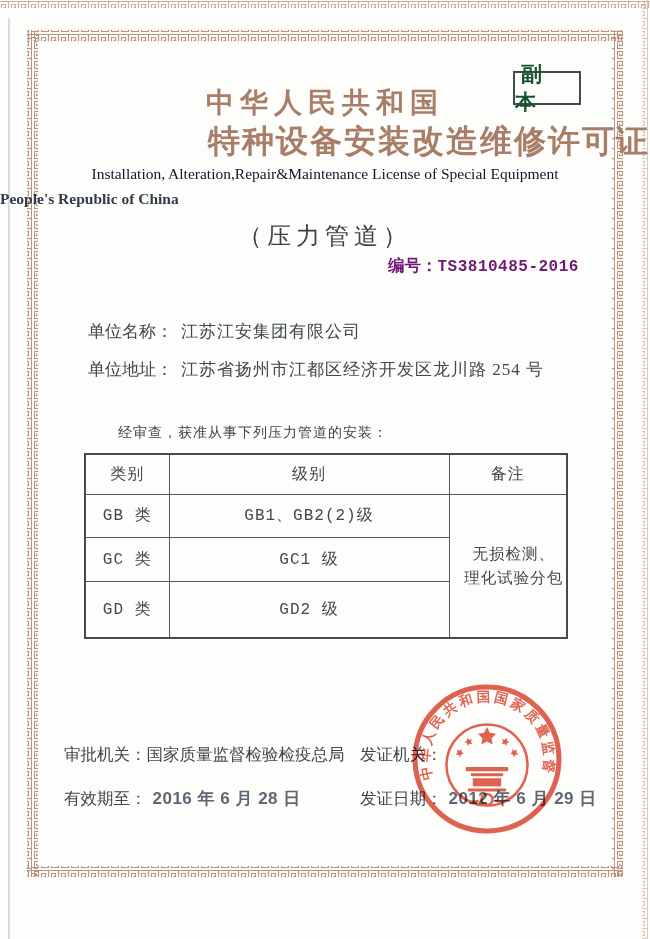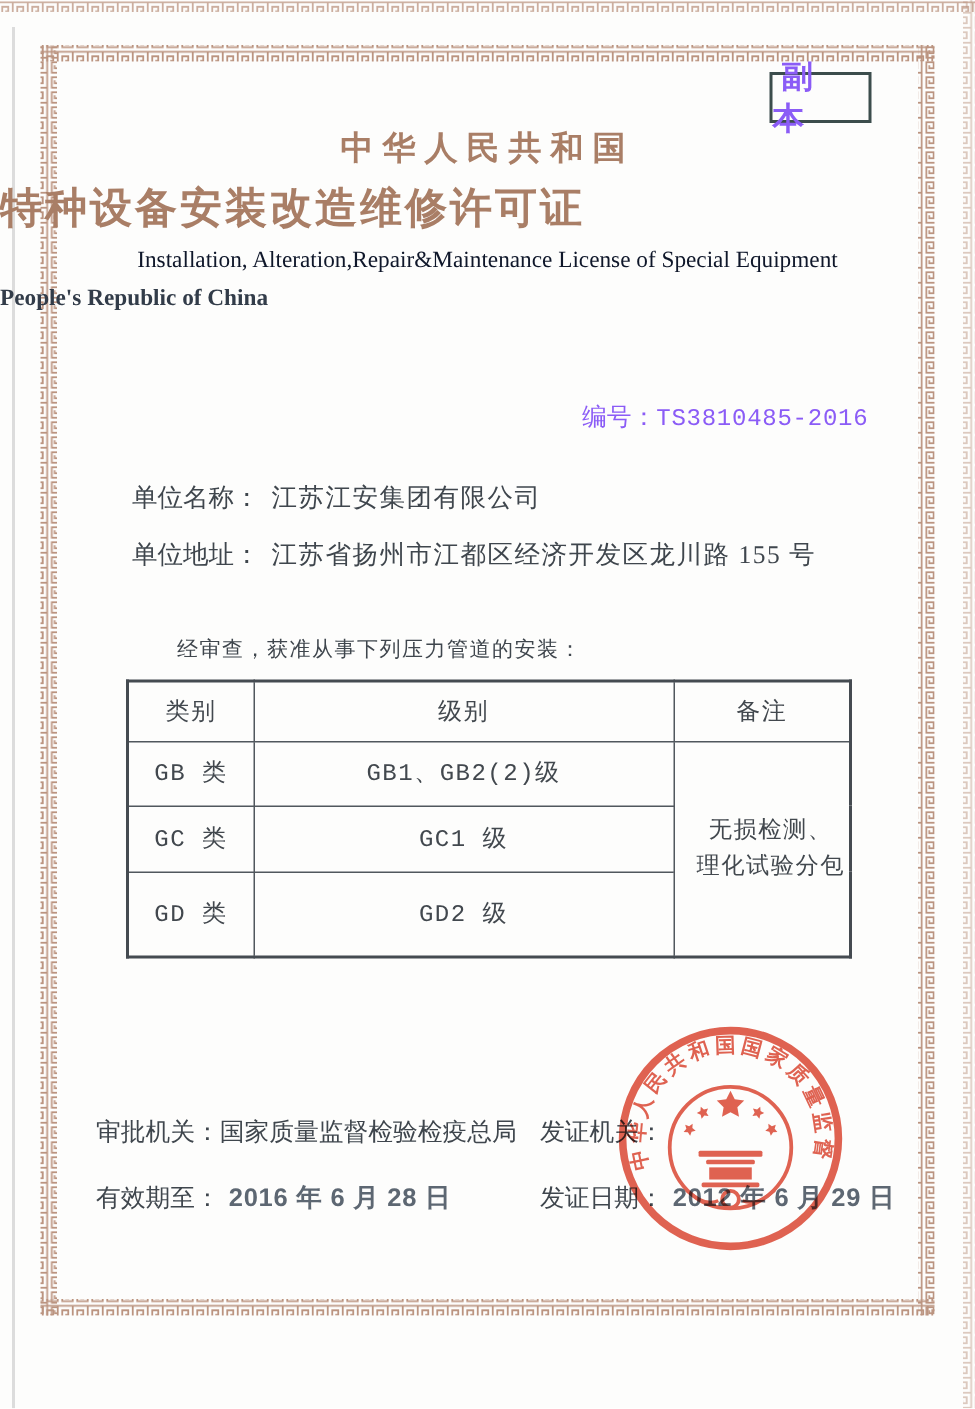--- a/index.html
+++ b/index.html
@@ -5,54 +5,54 @@
   * { margin:0; padding:0; box-sizing:border-box; }
   html,body { background:#ffffff; }
   .page {
     position:relative; width:650px; height:939px; margin:0 auto;
     background:#fdfdfc; overflow:hidden;
     font-family:"Liberation Serif", serif; color:#3f464d;
   }
   .frame-svg { position:absolute; left:0; top:0; width:650px; height:939px; pointer-events:none; }
 
   .copy-badge {
-    position:absolute; left:513px; top:48px; width:68px; height:34px;
-    border:2px solid #3c4d4c; color:#8b5cf6;
+    position:absolute; left:513px; top:71px; width:68px; height:34px;
+    border:2px solid #3c4d4c; color:#14532d;
     font-family:"Liberation Sans", sans-serif; font-weight:bold; font-size:21px;
     display:flex; align-items:center; justify-content:center;
     letter-spacing:6px; text-indent:6px; background:#fdfdfc;
   }
 
   .title-cn1 {
     position:absolute; top:84px; left:0; width:100%; text-align:center;
     font-family:"Liberation Sans", sans-serif; font-weight:bold;
-    font-size:22px; letter-spacing:6px; color:#a97e66;
+    font-size:28px; letter-spacing:6px; color:#a97e66;
   }
   .title-cn2 {
-    position:absolute; top:120px; left:0; width:100%; text-align:left;
+    position:absolute; top:120px; left:0; width:100%; text-align:right;
     font-family:"Liberation Sans", sans-serif; font-weight:bold;
-    font-size:28px; letter-spacing:2px; color:#a97e66;
+    font-size:32px; letter-spacing:2px; color:#a97e66;
   }
   .title-en1 {
     position:absolute; top:165px; left:0; width:100%; text-align:center;
     font-family:"Liberation Serif", serif; font-weight:normal;
     font-size:15.5px; color:#0f172a;
   }
   .title-en2 {
     position:absolute; top:190px; left:0; width:100%; 
     font-family:"Liberation Serif", serif; font-weight:bold;
     font-size:15.5px; color:#323c49;
   }
   .subtitle {
     position:absolute; top:220px; left:0; width:100%; text-align:center;
     font-size:24px; letter-spacing:5px; color:#3a4148;
   }
   .license-no {
-    position:absolute; top:267px; left:388px;
-    font-size:16.5px; color:#8b5cf6;
+    position:absolute; top:255px; left:388px;
+    font-size:16.5px; color:#701a75;font-weight:bold;
   }
   .license-no .num { font-family:"Liberation Mono", monospace; font-size:16px; letter-spacing:0.5px; }
 
   .field-name    { position:absolute; top:320px; left:88px; font-size:17px; }
   .field-address { position:absolute; top:358px; left:88px; font-size:17px; }
   .field-label { color:#3f464d; margin-right:8px; }
   .field-value { color:#3f464d; letter-spacing:1px; }
 
   .approval-statement {
     position:absolute; top:424px; left:118px; font-size:14px; letter-spacing:1px; color:#3f464d;
@@ -121,30 +121,31 @@
   </svg>
 
   <div class="edge-shadow-left"></div>
 
   <div class="copy-badge">副 本</div>
 
   <div class="title-cn1">中华人民共和国</div>
   <div class="title-cn2">特种设备安装改造维修许可证</div>
   <div class="title-en1">Installation, Alteration,Repair&amp;Maintenance License of Special Equipment</div>
   <div class="title-en2">People's Republic of China</div>
+  <div class="subtitle">（压力管道）</div>
 
   <div class="license-no">
     <span>编号：</span><span class="num">TS3810485-2016</span>
   </div>
 
   <div class="field-name">
     <span class="field-label">单位名称：</span><span class="field-value">江苏江安集团有限公司</span>
   </div>
   <div class="field-address">
-    <span class="field-label">单位地址：</span><span class="field-value">江苏省扬州市江都区经济开发区龙川路 155 号</span>
+    <span class="field-label">单位地址：</span><span class="field-value">江苏省扬州市江都区经济开发区龙川路 254 号</span>
   </div>
 
   <div class="approval-statement">经审查，获准从事下列压力管道的安装：</div>
 
   <table class="license-table">
     <colgroup>
         <col class="col-cat">
         <col class="col-lvl">
         <col class="col-rem">
       </colgroup>

